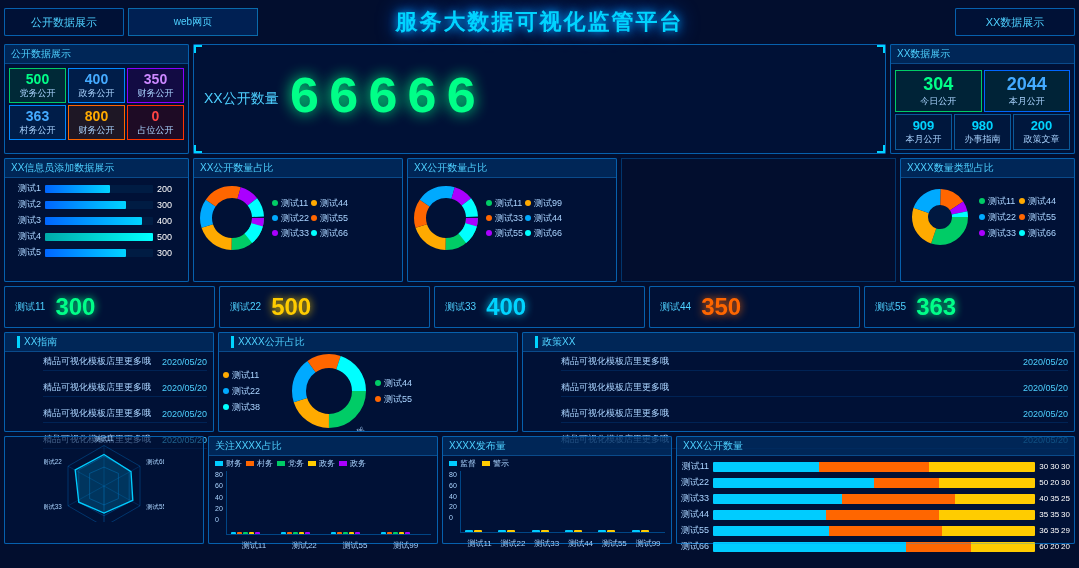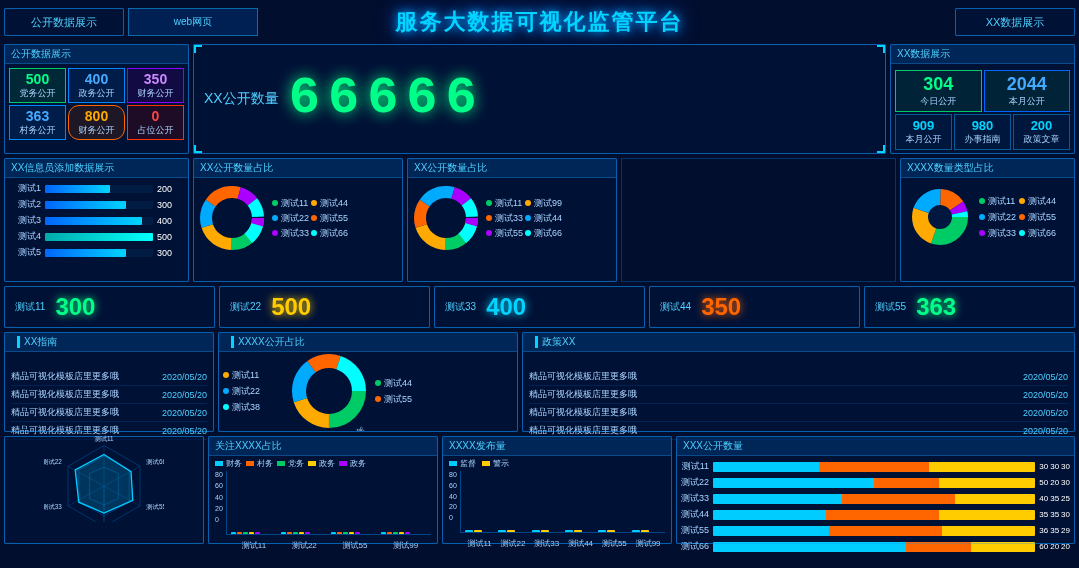--- a/index.html
+++ b/index.html
@@ -115,21 +115,21 @@
       padding: 4px;
     }
     .stat-box {
       background: rgba(0,80,160,0.4);
       border: 1px solid #0a5a9a;
       padding: 2px 4px;
       text-align: center;
     }
     .stat-box.green { border-color: #00cc66; background: rgba(0,100,60,0.3); }
     .stat-box.blue { border-color: #0088ff; background: rgba(0,60,120,0.3); }
-    .stat-box.orange { border-color: #ff6600; background: rgba(100,40,0,0.3); border-radius: 11px; }
+    .stat-box.orange { border-color: #ff6600; background: rgba(100,40,0,0.3); }
     .stat-box.red { border-color: #ff3300; background: rgba(100,0,0,0.3); }
     .stat-box-val {
       font-size: 14px;
       font-weight: bold;
       color: #fff;
     }
     .stat-box-label {
       font-size: 9px;
       color: #aad4ff;
     }
@@ -298,24 +298,25 @@
       gap: 4px;
       height: 100px;
       margin-bottom: 4px;
     }
     .row4-left { width: 210px; }
     .row4-center { width: 300px; }
     .row4-right { flex: 1; }
 
     
     .list-items {
-      padding: 18px 6px;
+      padding: 3px 6px;
       display: flex;
       flex-direction: column;
-      gap: 2px;
+      gap: 10px;
+      margin-left: 32px;
     }
     .list-row {
       display: flex;
       justify-content: space-between;
       align-items: center;
       font-size: 9px;
       color: #aad4ff;
       border-bottom: 1px solid rgba(0,80,160,0.3);
       padding-bottom: 2px;
     }

